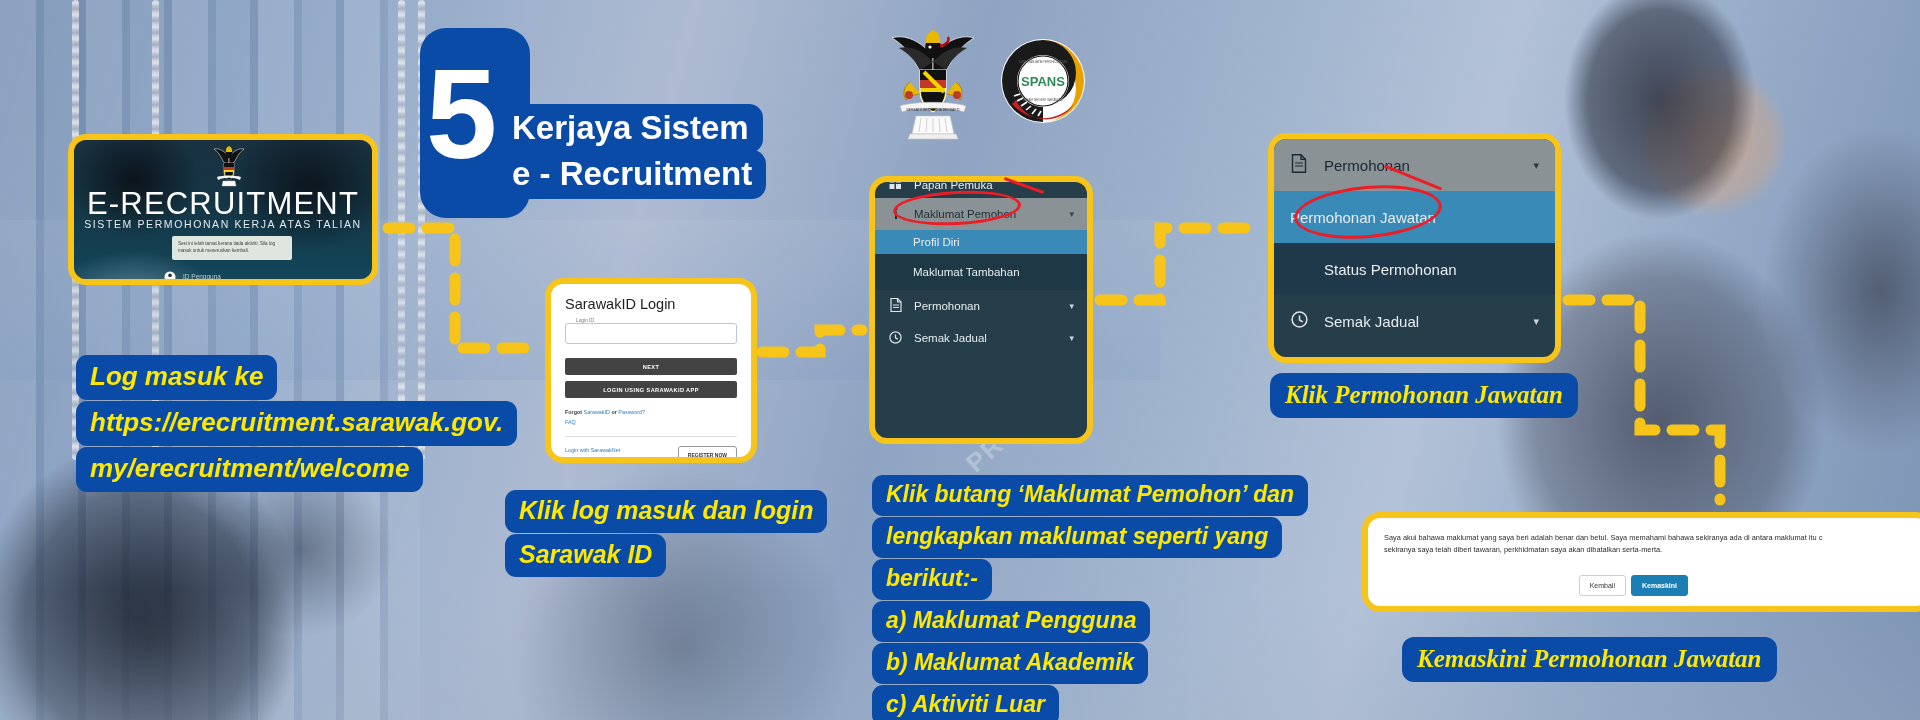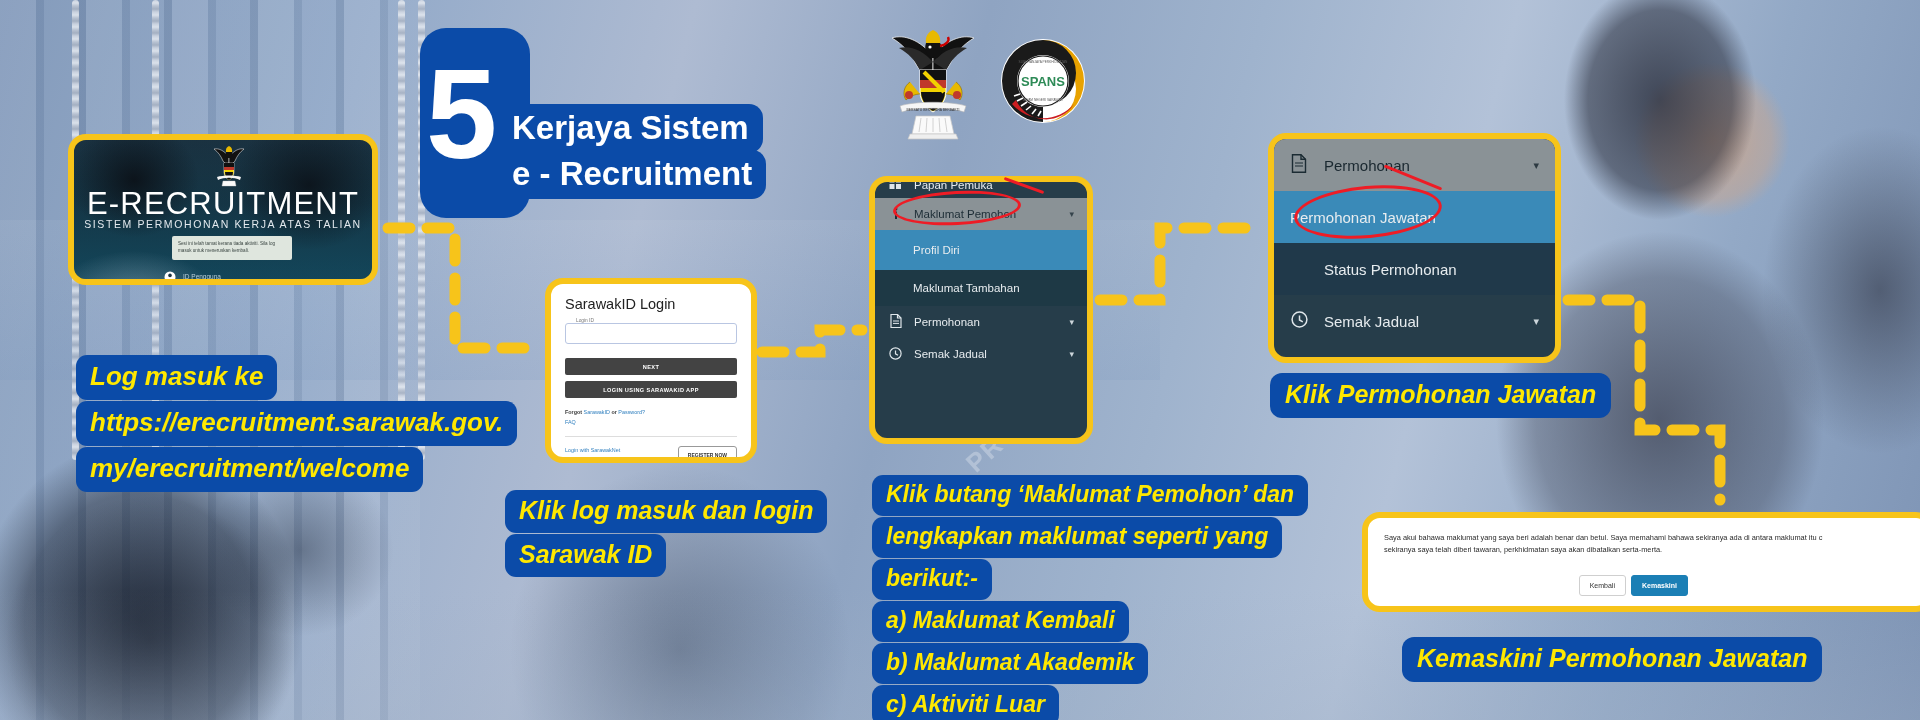--- a/index.html
+++ b/index.html
@@ -187,21 +187,21 @@
     display: flex; align-items: center; height: 32px; padding: 0 13px;
     color: #e7ecef; font-size: 11.5px; position: relative;
   }
   .m-row .mi { width: 15px; flex: 0 0 15px; margin-right: 11px; text-align: center; }
   .m-row .mcar {
     position: absolute; right: 13px; top: 50%; transform: translateY(-50%);
     font-size: 9px; color: #cdd6db;
   }
   .m-active { background: #8a9296; color: #1d2d36; }
   .m-active .mcar { color: #35434b; }
-  .m-sub { background: #3a8ab8; padding-left: 38px; height: 40px; }
+  .m-sub { background: #3a8ab8; padding-left: 38px; height: 24px; }
   .m-sub2 { background: #1e3945; padding-left: 38px; height: 36px; }
   .m-top-clip { height: 16px; overflow: hidden; }
 
   
   #card-menu2 { left: 1268px; top: 133px; width: 293px; height: 230px;
     background: #263d4a; }
   .m2-row {
     display: flex; align-items: center; height: 52px; padding: 0 16px;
     color: #e7ecef; font-size: 15px; position: relative;
   }
@@ -245,21 +245,21 @@
   #redt1 { left: 1003px; top: 184px; width: 42px; transform: rotate(20deg); }
   #redt2 { left: 1382px; top: 176px; width: 62px; transform: rotate(22deg); }
 
   
   .dash { position: absolute; pointer-events: none; }
 
   
   .cap {
     position: absolute; background: #0b4ba8; color: #ffe800;
     font-weight: 700; font-style: italic; font-size: 26px; line-height: 1.0;
-    padding: 9px 15px 11px 15px; border-radius: 12px; white-space: nowrap;
+    padding: 9px 15px 11px 15px; border-radius: 12px; white-space: nowrap; font-family: Liberation Serif, serif;
   }
   .cap-stack { position: absolute; }
   .cap-stack .cl {
     background: #0b4ba8; color: #ffe800; font-weight: 700; font-style: italic;
     padding: 6px 14px 8px 14px; border-radius: 11px; white-space: nowrap;
     display: inline-block; margin-bottom: 1px;
   }
 </style>
 </head>
 <body>
@@ -526,21 +526,21 @@
 
   <div class="cap-stack" style="left:505px; top:490px;">
     <div><span class="cl" style="font-size:25px;">Klik log masuk dan login</span></div>
     <div><span class="cl" style="font-size:25px;">Sarawak ID</span></div>
   </div>
 
   <div class="cap-stack" style="left:872px; top:475px;">
     <div><span class="cl" style="font-size:23px;">Klik butang ‘Maklumat Pemohon’ dan</span></div>
     <div><span class="cl" style="font-size:23px;">lengkapkan maklumat seperti yang</span></div>
     <div><span class="cl" style="font-size:23px;">berikut:-</span></div>
-    <div><span class="cl" style="font-size:23px;">a) Maklumat Kembali</span></div>
+    <div><span class="cl" style="font-size:23px;">a) Maklumat Pengguna</span></div>
     <div><span class="cl" style="font-size:23px;">b) Maklumat Akademik</span></div>
     <div><span class="cl" style="font-size:23px;">c) Aktiviti Luar</span></div>
 
   </div>
 
   <div class="cap" style="left:1270px; top:373px; font-size:25px;">Klik Permohonan Jawatan</div>
 
   <div class="cap" style="left:1402px; top:637px; font-size:25px;">Kemaskini Permohonan Jawatan</div>
 
 </div>

